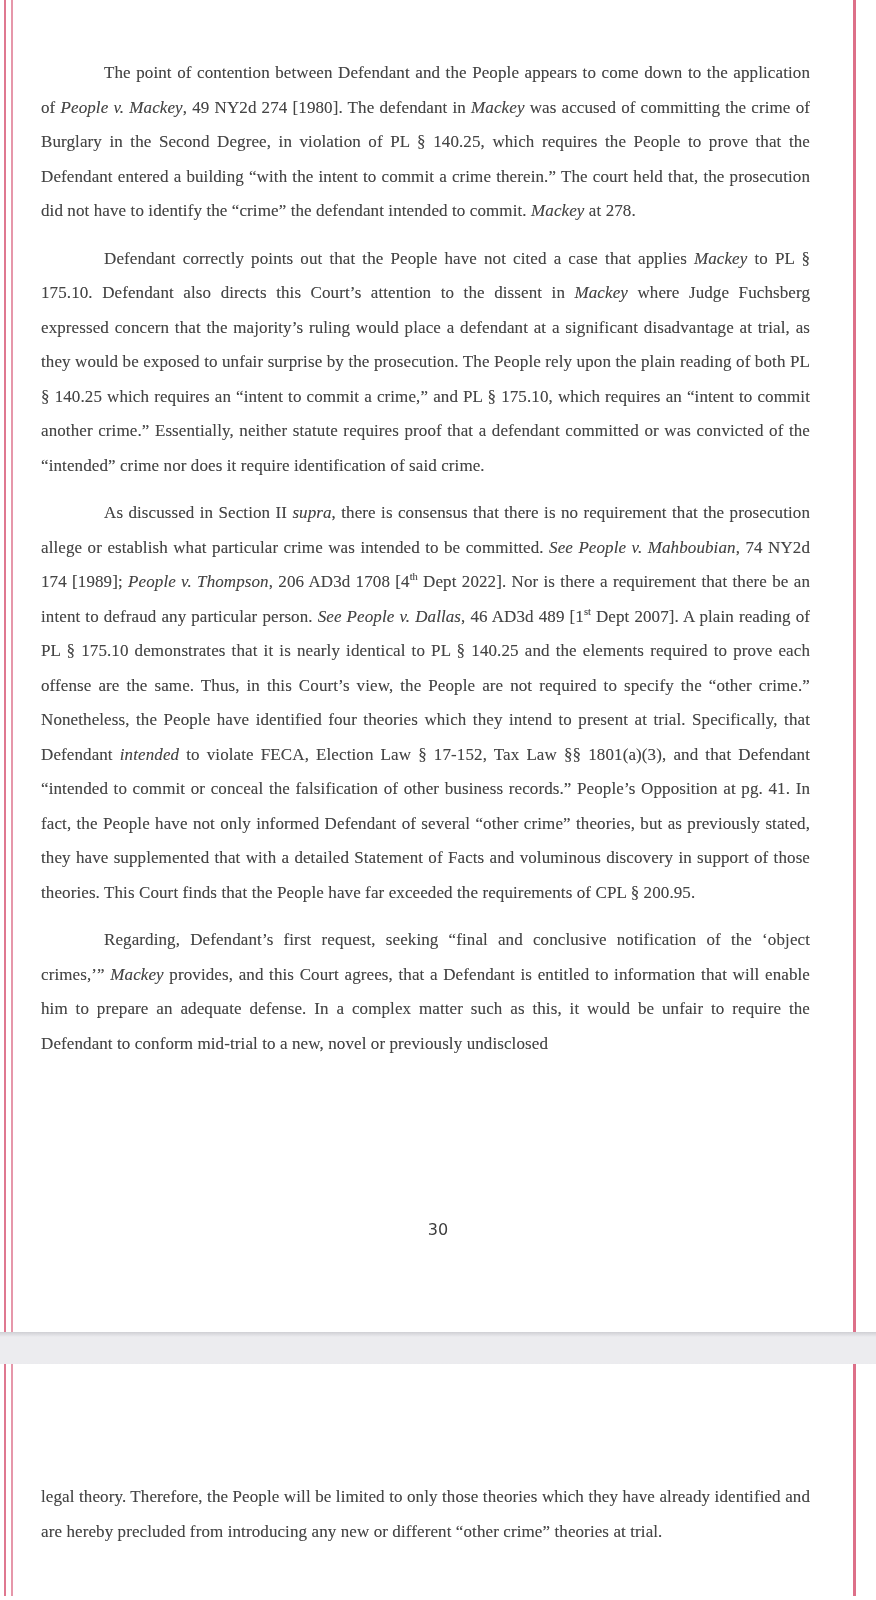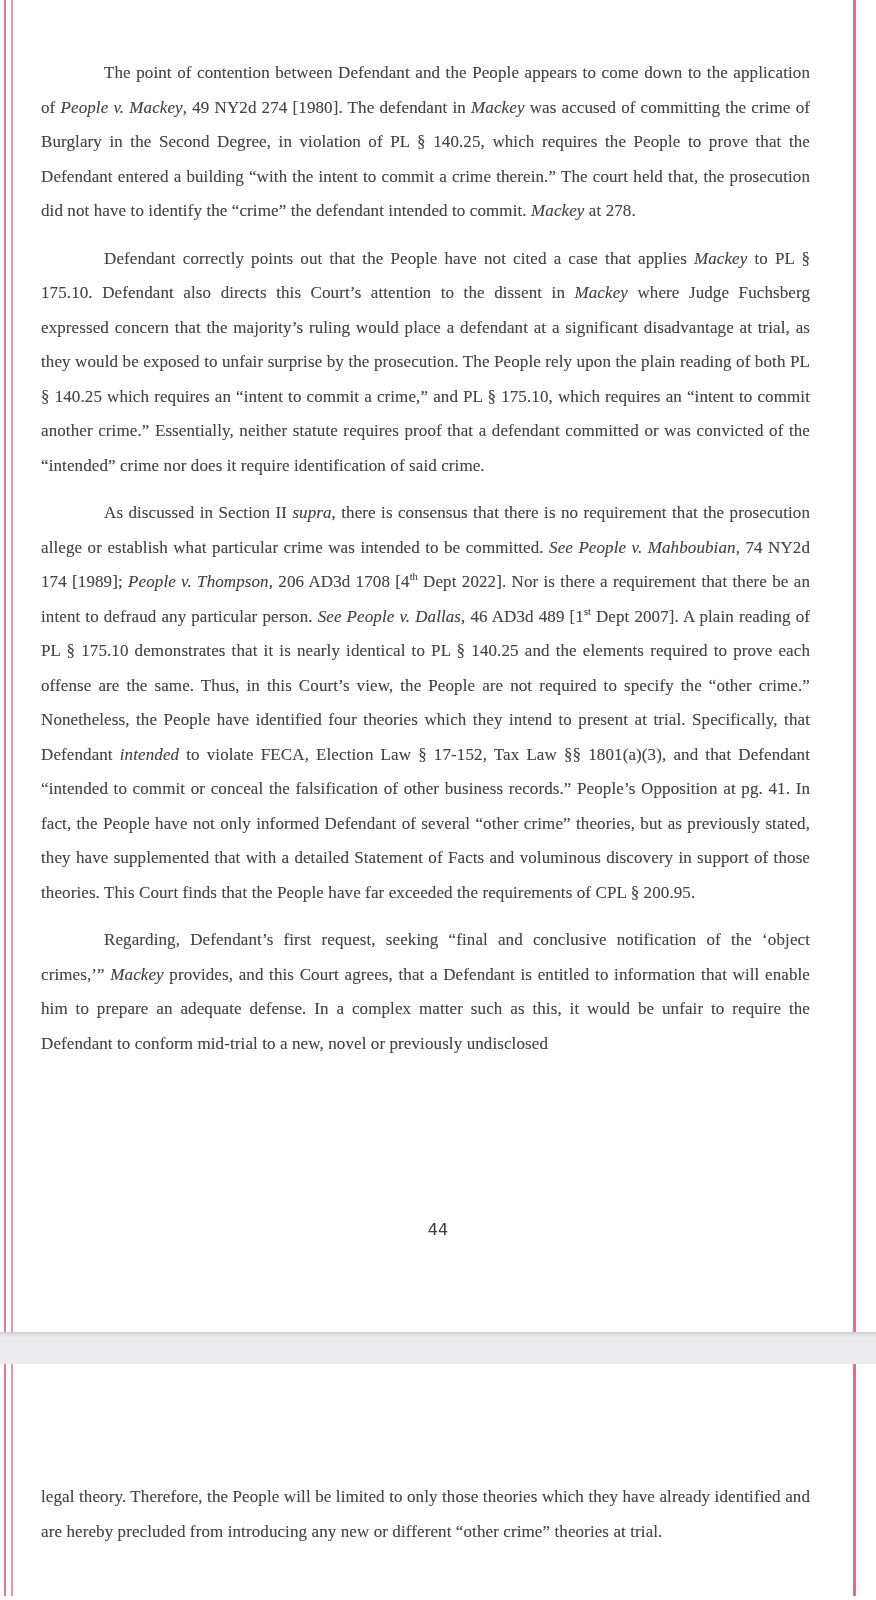--- a/index.html
+++ b/index.html
@@ -64,21 +64,21 @@
   <div class="page page-1">
     <div class="rule rule-left-outer"></div>
     <div class="rule rule-left-inner"></div>
     <div class="rule rule-right"></div>
     <div class="content content-1">
         <p class="indent"><span>The point of contention between Defendant and the People appears to come down to the application of </span><i>People v. Mackey</i><span>, 49 NY2d 274 [1980]. The defendant in </span><i>Mackey</i><span> was accused of committing the crime of Burglary in the Second Degree, in violation of PL § 140.25, which requires the People to prove that the Defendant entered a building “with the intent to commit a crime therein.” The court held that, the prosecution did not have to identify the “crime” the defendant intended to commit. </span><i>Mackey</i><span> at 278.</span></p>
         <p class="indent"><span>Defendant correctly points out that the People have not cited a case that applies </span><i>Mackey</i><span> to PL § 175.10. Defendant also directs this Court’s attention to the dissent in </span><i>Mackey</i><span> where Judge Fuchsberg expressed concern that the majority’s ruling would place a defendant at a significant disadvantage at trial, as they would be exposed to unfair surprise by the prosecution. The People rely upon the plain reading of both PL § 140.25 which requires an “intent to commit a crime,” and PL § 175.10, which requires an “intent to commit another crime.” Essentially, neither statute requires proof that a defendant committed or was convicted of the “intended” crime nor does it require identification of said crime.</span></p>
         <p class="indent"><span>As discussed in Section II </span><i>supra</i><span>, there is consensus that there is no requirement that the prosecution allege or establish what particular crime was intended to be committed. </span><i>See People v. Mahboubian</i><span>, 74 NY2d 174 [1989]; </span><i>People v. Thompson</i><span>, 206 AD3d 1708 [4</span><sup>th</sup><span> Dept 2022]. Nor is there a requirement that there be an intent to defraud any particular person. </span><i>See People v. Dallas</i><span>, 46 AD3d 489 [1</span><sup>st</sup><span> Dept 2007]. A plain reading of PL § 175.10 demonstrates that it is nearly identical to PL § 140.25 and the elements required to prove each offense are the same. Thus, in this Court’s view, the People are not required to specify the “other crime.” Nonetheless, the People have identified four theories which they intend to present at trial. Specifically, that Defendant </span><i>intended</i><span> to violate FECA, Election Law § 17-152, Tax Law §§ 1801(a)(3), and that Defendant “intended to commit or conceal the falsification of other business records.” People’s Opposition at pg. 41. In fact, the People have not only informed Defendant of several “other crime” theories, but as previously stated, they have supplemented that with a detailed Statement of Facts and voluminous discovery in support of those theories. This Court finds that the People have far exceeded the requirements of CPL § 200.95.</span></p>
         <p class="indent"><span>Regarding, Defendant’s first request, seeking “final and conclusive notification of the ‘object crimes,’” </span><i>Mackey</i><span> provides, and this Court agrees, that a Defendant is entitled to information that will enable him to prepare an adequate defense. In a complex matter such as this, it would be unfair to require the Defendant to conform mid-trial to a new, novel or previously undisclosed</span></p>
       </div>
-    <div class="page-number">44</div>
+    <div class="page-number">30</div>
   </div>
 
   <div class="separator"></div>
 
   <div class="page page-2">
     <div class="rule rule-left-outer"></div>
     <div class="rule rule-left-inner"></div>
     <div class="rule rule-right"></div>
     <div class="content content-2">
         <p class=""><span>legal theory. Therefore, the People will be limited to only those theories which they have already identified and are hereby precluded from introducing any new or different “other crime” theories at trial.</span></p>

